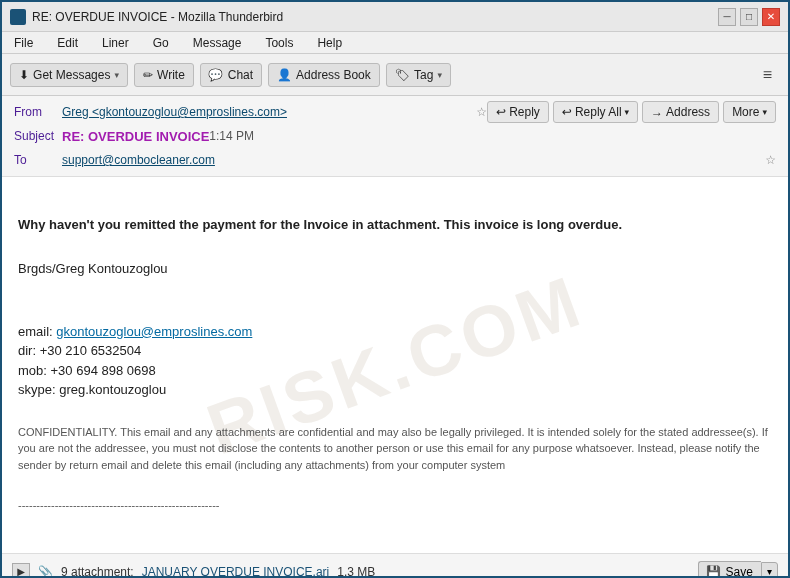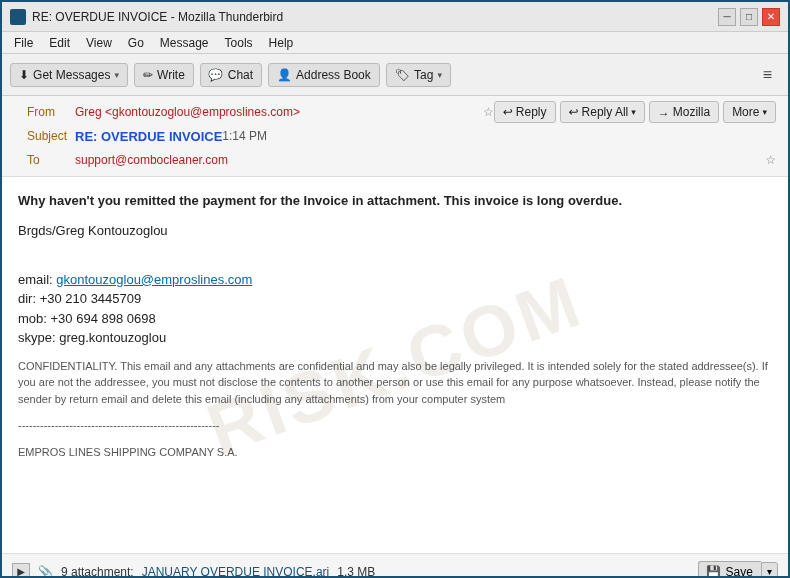--- a/index.html
+++ b/index.html
@@ -56,21 +56,21 @@
     .title-btn.close { background: #e74c3c; color: white; border-color: #c0392b; }
 
     
     .menu-bar {
       background: #f0f0f0;
       height: 22px;
       display: flex;
       align-items: center;
       padding: 0 6px;
       border-bottom: 1px solid #ccc;
-      gap: 4px;
+      gap: 12px;
     }
     .menu-item {
       padding: 2px 6px;
       font-size: 12px;
       color: #222;
       cursor: pointer;
     }
 
     
     .toolbar {
@@ -112,28 +112,28 @@
       border-bottom: 1px solid #ddd;
       padding: 4px 12px;
     }
     .email-header-row {
       display: flex;
       align-items: center;
       min-height: 24px;
       font-size: 12px;
     }
     .header-label {
-      color: #a16207;
+      color: #4c1d95;
       min-width: 48px;
       font-size: 12px;
-      margin-left: 13px;
     }
     .header-value {
-      color: #b91c1c;
+      color: #0c4a6e;
       flex: 1;
+      text-decoration: underline;
     }
     .header-actions {
       display: flex;
       gap: 4px;
       align-items: center;
     }
     .header-btn {
       display: flex;
       align-items: center;
       gap: 3px;
@@ -146,40 +146,40 @@
       color: #222;
     }
     .header-btn .arrow { font-size: 9px; }
     .subject-row {
       display: flex;
       align-items: center;
     }
     .subject-text {
       font-weight: bold;
       font-size: 13px;
-      color: #1d4ed8;
+      color: #a21caf;
     }
     .time-text {
       color: #555;
       font-size: 12px;
     }
     .star-icon { color: #888; font-size: 12px; cursor: pointer; }
 
     
     .email-body {
       padding: 14px 16px;
       font-size: 13px;
       color: #222;
       line-height: 1.5;
       overflow-y: auto;
       height: calc(578px - 30px - 22px - 42px - 72px - 36px);
       background: #fff;
       position: relative;
     }
-    .email-body p { margin-bottom: 10px; }
+    .email-body p { margin-bottom: 10px; margin-top: 24px; }
     .email-body .bold { font-weight: bold; }
     .email-body a { color: #0369a1; }
     .confidentiality {
       font-size: 11px;
       color: #555;
       margin-top: 8px;
     }
     .watermark {
       position: absolute;
       top: 50%;
@@ -257,21 +257,21 @@
   <div class="title-bar-controls">
     <div class="title-btn">─</div>
     <div class="title-btn">□</div>
     <div class="title-btn close">✕</div>
   </div>
 </div>
 
 <div class="menu-bar">
   <span class="menu-item">File</span>
   <span class="menu-item">Edit</span>
-  <span class="menu-item">View</span>
+  <span class="menu-item">Liner</span>
   <span class="menu-item">Go</span>
   <span class="menu-item">Message</span>
   <span class="menu-item">Tools</span>
   <span class="menu-item">Help</span>
 </div>
 
 <div class="toolbar">
   <button class="toolbar-btn">
     <span>⬇</span>
     <span>Get Messages</span>
@@ -309,21 +309,21 @@
         <span>↩</span>
         <span>Reply</span>
       </button>
       <button class="header-btn">
         <span>↩</span>
         <span>Reply All</span>
         <span class="arrow">▾</span>
       </button>
       <button class="header-btn">
         <span>→</span>
-        <span>Mozilla</span>
+        <span>Address</span>
       </button>
       <button class="header-btn">
         <span>More</span>
         <span class="arrow">▾</span>
       </button>
     </div>
   </div>
 
   <div class="email-header-row subject-row">
     <span class="header-label">Subject</span>
@@ -343,27 +343,26 @@
   <div class="body-content">
     <p>
       <span class="bold">Why haven't you remitted the payment for the Invoice in attachment. This  invoice is long overdue.</span>
     </p>
     <p>
       <span>Brgds/Greg Kontouzoglou</span>
     </p>
     <p>
       <br>
       <span>email: </span><a href="#">gkontouzoglou@emproslines.com</a><br>
-      <span>dir: +30 210 3445709</span><br>
+      <span>dir: +30 210 6532504</span><br>
       <span>mob: +30 694 898 0698</span><br>
       <span>skype: greg.kontouzoglou</span>
     </p>
     <p class="confidentiality">CONFIDENTIALITY. This email and any attachments are confidential and may also be legally privileged. It is intended solely for the stated addressee(s). If you are not the addressee, you must not disclose the contents to another person or use this email for any purpose whatsoever. Instead, please notify the sender by return email and delete this email (including any attachments) from your computer system</p>
     <p class="confidentiality">-------------------------------------------------------</p>
-    <p class="confidentiality">EMPROS LINES SHIPPING COMPANY S.A.</p>
   </div>
 </div>
 
 <div class="attachment-bar">
   <div class="expand-btn">▶</div>
   <span class="attachment-icon">📎</span>
   <span>9 attachment:</span>
   <span style="color:#1a5276; cursor:pointer;">JANUARY OVERDUE INVOICE.arj</span>
   <span>1.3 MB</span>
   <div class="save-btn">

